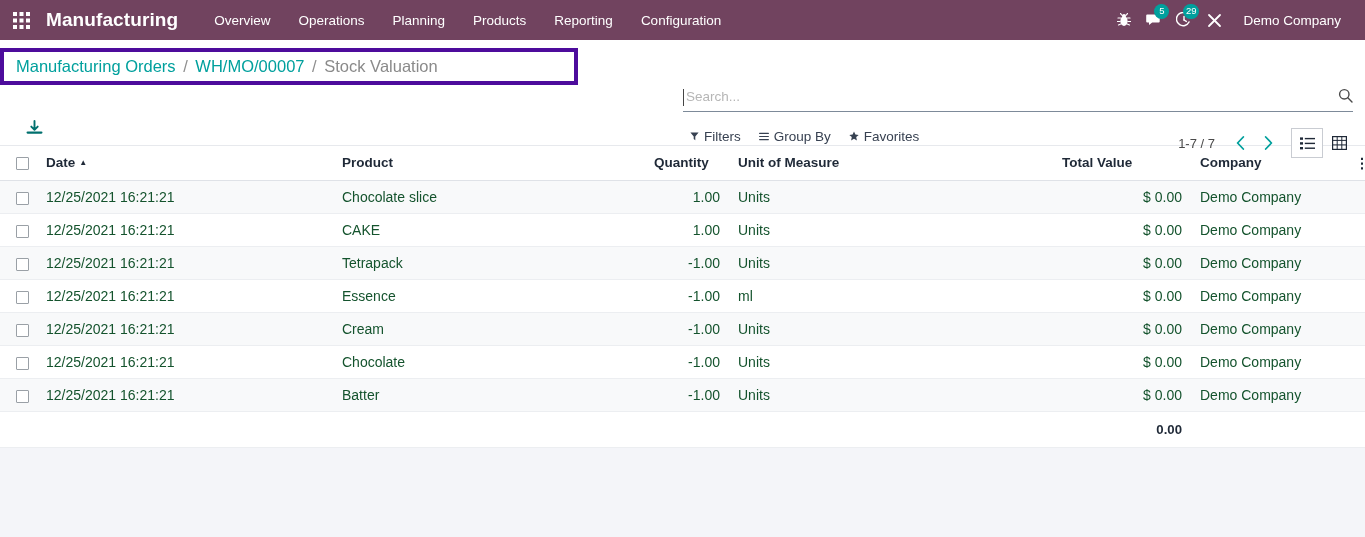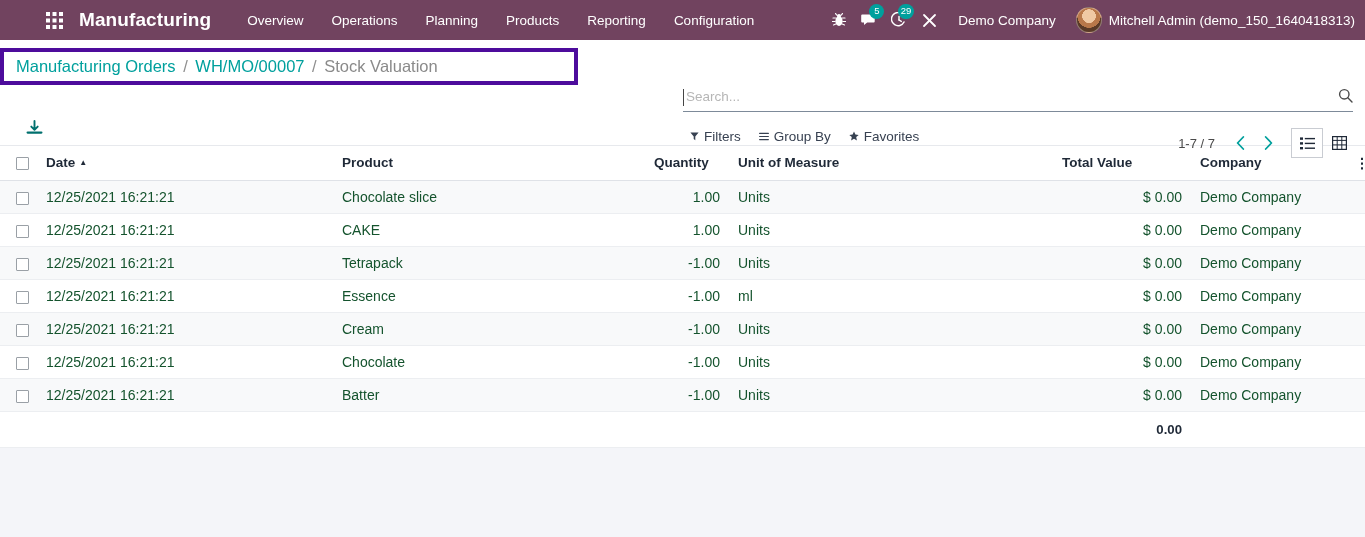--- a/index.html
+++ b/index.html
@@ -10,21 +10,20 @@
     overflow: hidden;
   }
 
   
   .navbar {
     height: 40px; width: 100%;
     background: #71435f;
     display: flex; align-items: center;
     color: #ffffff;
     position: relative;
-    padding-left: 33px;
   }
   .apps-grid {
     width: 26px; height: 40px;
     display: flex; align-items: center; justify-content: center;
     margin-left: 8px; cursor: pointer;
   }
   .apps-grid svg { display: block; }
   .brand {
     font-size: 19px; font-weight: bold;
     margin-left: 12px; margin-right: 22px;
@@ -259,24 +258,20 @@
       <svg width="15" height="15" viewBox="0 0 15 15" aria-hidden="true">
         <g stroke="#ffffff" stroke-width="1.8" stroke-linecap="round">
           <line x1="2" y1="2" x2="13" y2="13"></line>
           <line x1="13" y1="2" x2="2" y2="13"></line>
         </g>
       </svg>
     </div>
 
     <div class="company-name">Demo Company</div>
 
-    <div class="user-block">
-      <div class="avatar"></div>
-      <span class="user-name">Mitchell Admin (demo_150_1640418313)</span>
-    </div>
   </div>
 </div>
 
 <div class="cp">
 
   <div class="breadcrumb-wrap">
     <div class="breadcrumb">
       <span class="bc-link">Manufacturing Orders</span>
       <span class="bc-sep">/</span>
       <span class="bc-link">WH/MO/00007</span>

